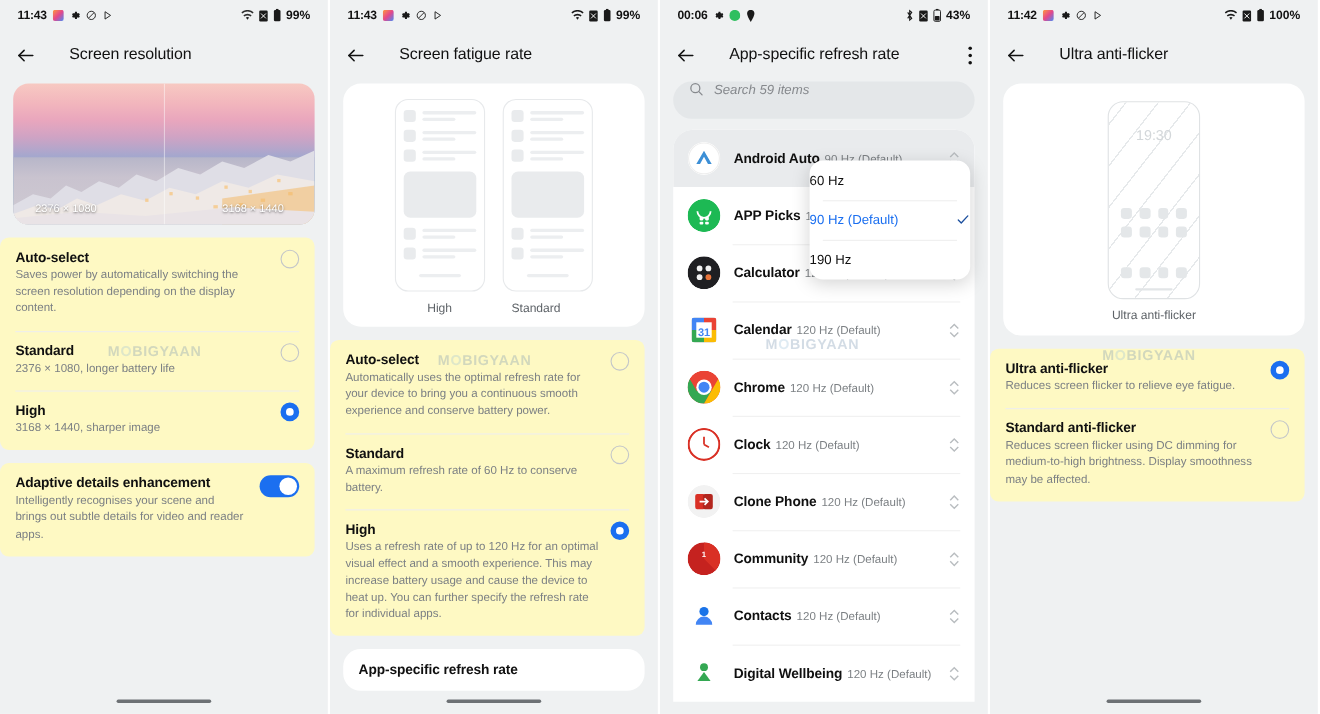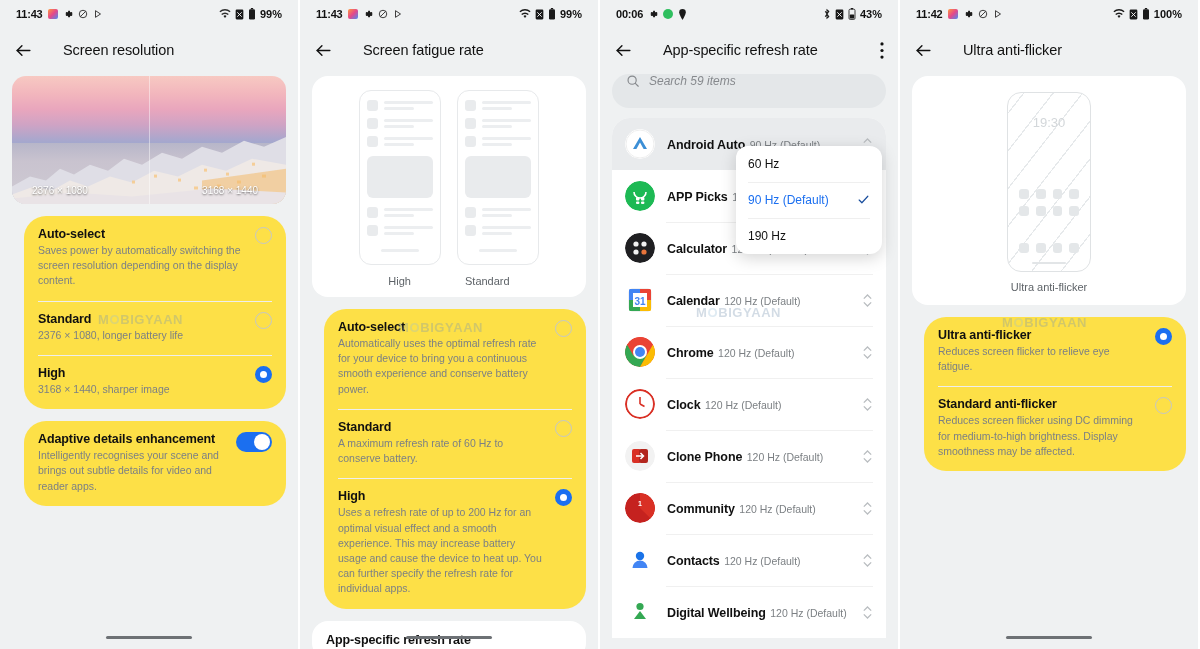--- a/index.html
+++ b/index.html
@@ -31,21 +31,21 @@
   .ic { display: inline-block; line-height: 0; }
 
   
   .appbar { height: 44px; display: flex; align-items: center; padding: 0 14px; gap: 30px; }
   .appbar .title { font-size: 14.5px; color: #111; letter-spacing: -0.1px; }
   .back { cursor: pointer; line-height: 0; }
   .kebab { margin-left: auto; line-height: 0; cursor: pointer; }
 
   
   .card {
-    background: #fde047; border-radius: 22px; margin: 0 12px 12px 24px;
+    background: #fef9c3; border-radius: 8px; margin: 0 12px 12px 0;
     overflow: hidden;
   }
   .row { padding: 11px 14px 12px 14px; position: relative; }
   .row + .row::before {
     content: ""; position: absolute; left: 14px; right: 14px; top: 0;
     height: 1px; background: #eeeeee;
   }
   .row-flex { display: flex; align-items: flex-start; }
   .row-text { flex: 1; padding-right: 10px; }
   .opt-title { font-size: 12.5px; color: #101010; font-weight: bold; letter-spacing: -0.1px; }
@@ -168,21 +168,21 @@
   .chev { flex: 0 0 auto; line-height: 0; }
 
   
   .dropdown {
     position: absolute; left: 136px; top: 146px; width: 146px;
     background: #fff; border-radius: 12px;
     box-shadow: 0 4px 16px rgba(0,0,0,0.17);
     overflow: hidden; z-index: 20;
   }
   .dd-item {
-    display: flex; align-items: flex-start; padding: 11px 12px; font-size: 12px; color: #101010;
+    display: flex; align-items: flex-start; padding: 11px 0; font-size: 12px; color: #101010;
     position: relative;
   }
   .dd-item + .dd-item::before {
     content: ""; position: absolute; left: 12px; right: 12px; top: 0; height: 1px; background: #efefef;
   }
   .dd-item.active { color: #1b6ff0; }
   .dd-item .chk { margin-left: auto; line-height: 0; }
 
   
   .gesture {
@@ -487,21 +487,21 @@
           <div class="opt-title">Standard</div>
           <div class="opt-desc">A maximum refresh rate of 60 Hz to conserve battery.</div>
         </div>
         <div class="ctrl">
             <span class="radio"></span>
           </div>
       </div>
       <div class="row row-flex">
         <div class="row-text">
           <div class="opt-title">High</div>
-          <div class="opt-desc">Uses a refresh rate of up to 200 Hz for an optimal visual effect and a smooth experience. This may increase battery usage and cause the device to heat up. You can further specify the refresh rate for individual apps.</div>
+          <div class="opt-desc">Uses a refresh rate of up to 120 Hz for an optimal visual effect and a smooth experience. This may increase battery usage and cause the device to heat up. You can further specify the refresh rate for individual apps.</div>
         </div>
         <div class="ctrl">
             <span class="radio on"></span>
           </div>
       </div>
     </div>
 
     <div class="partial-card">
       <div class="opt-title">App-specific refresh rate</div>
     </div>

